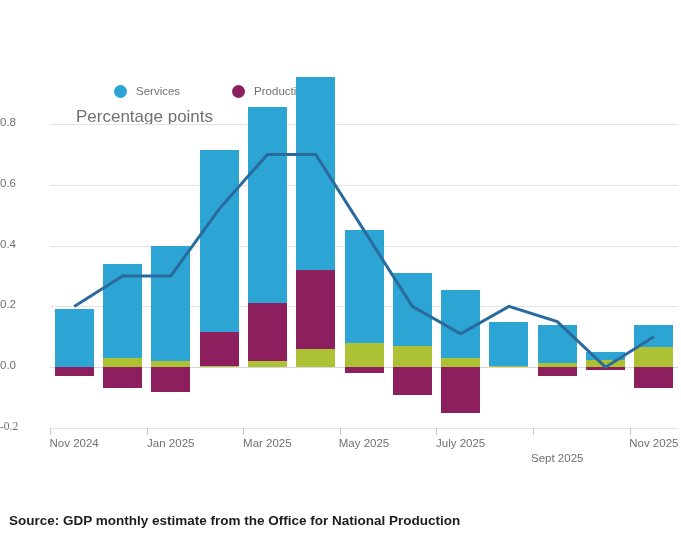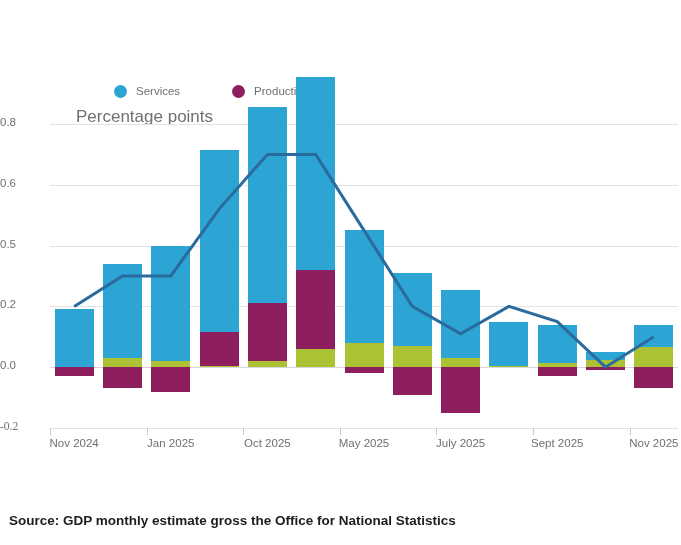--- a/index.html
+++ b/index.html
@@ -166,21 +166,21 @@
   </div>
 
   <div class="axis-note">Percentage points</div>
 
   <div class="plot" id="plot">
       <div class="gridline" style="top: 124px;"></div>
       <div class="ytick" style="top: 116px; left: 0px;">0.8</div>
       <div class="gridline" style="top: 184.8px;"></div>
       <div class="ytick" style="top: 176.8px; left: 0px;">0.6</div>
       <div class="gridline" style="top: 245.6px;"></div>
-      <div class="ytick" style="top: 237.6px; left: 0px;">0.5</div>
+      <div class="ytick" style="top: 237.6px; left: 0px;">0.4</div>
       <div class="gridline" style="top: 306.4px;"></div>
       <div class="ytick" style="top: 298.4px; left: 0px;">0.2</div>
       <div class="zeroline" style="top: 367.2px;"></div>
       <div class="ytick" style="top: 359.2px; left: 0px;">0.0</div>
       <div class="gridline" style="top: 428px;"></div>
       <div class="ytick" style="top: 420px; left: 0px; font-family: Liberation Serif, serif;">-0.2</div>
       <div class="bar-seg" style="left: 54.6538px; width: 39px; height: 9.12px; background: rgb(142, 31, 95); top: 367.2px;"></div>
       <div class="bar-seg" style="left: 54.6538px; width: 39px; height: 57.76px; background: rgb(44, 165, 212); top: 309.44px;"></div>
       <div class="bar-seg" style="left: 102.962px; width: 39px; height: 9.12px; background: rgb(172, 194, 52); top: 358.08px;"></div>
       <div class="bar-seg" style="left: 102.962px; width: 39px; height: 21.28px; background: rgb(142, 31, 95); top: 367.2px;"></div>
@@ -215,30 +215,30 @@
       <div class="bar-seg" style="left: 586.038px; width: 39px; height: 3.04px; background: rgb(142, 31, 95); top: 367.2px;"></div>
       <div class="bar-seg" style="left: 586.038px; width: 39px; height: 7.6px; background: rgb(44, 165, 212); top: 352px;"></div>
       <div class="bar-seg" style="left: 634.346px; width: 39px; height: 19.76px; background: rgb(172, 194, 52); top: 347.44px;"></div>
       <div class="bar-seg" style="left: 634.346px; width: 39px; height: 21.28px; background: rgb(142, 31, 95); top: 367.2px;"></div>
       <div class="bar-seg" style="left: 634.346px; width: 39px; height: 22.8px; background: rgb(44, 165, 212); top: 324.64px;"></div>
       <div class="xtick-mark" style="left: 50px;"></div>
       <div class="xtick-label" style="left: 74.1538px;">Nov 2024</div>
       <div class="xtick-mark" style="left: 146.615px;"></div>
       <div class="xtick-label" style="left: 170.769px;">Jan 2025</div>
       <div class="xtick-mark" style="left: 243.231px;"></div>
-      <div class="xtick-label" style="left: 267.385px;">Oct 2025</div>
+      <div class="xtick-label" style="left: 267.385px;">Mar 2025</div>
       <div class="xtick-mark" style="left: 339.846px;"></div>
       <div class="xtick-label" style="left: 364px;">May 2025</div>
       <div class="xtick-mark" style="left: 436.462px;"></div>
       <div class="xtick-label" style="left: 460.615px;">July 2025</div>
       <div class="xtick-mark" style="left: 533.077px;"></div>
-      <div class="xtick-label" style="left: 557.231px;">Sept 2025</div>
+      <div class="xtick-label" style="left: 557.231px; margin-top: 15px;">Sept 2025</div>
       <div class="xtick-mark" style="left: 629.692px;"></div>
       <div class="xtick-label" style="left: 653.846px;">Nov 2025</div>
     </div>
 
   <svg class="line-layer" id="line-layer">
       <polyline points="74.2,306.4 122.5,276.0 170.8,276.0 219.1,209.1 267.4,154.4 315.7,154.4 364.0,230.4 412.3,306.4 460.6,333.8 508.9,306.4 557.2,321.6 605.5,367.2 653.8,336.8" fill="none" stroke="#2b6a9c" stroke-width="3" stroke-linejoin="miter" stroke-linecap="butt"></polyline>
     </svg>
 
-  <div class="source">Source: GDP monthly estimate gross the Office for National Statistics</div>
+  <div class="source">Source: GDP monthly estimate from the Office for National Production</div>
 
 </div>
 
 </body></html>

